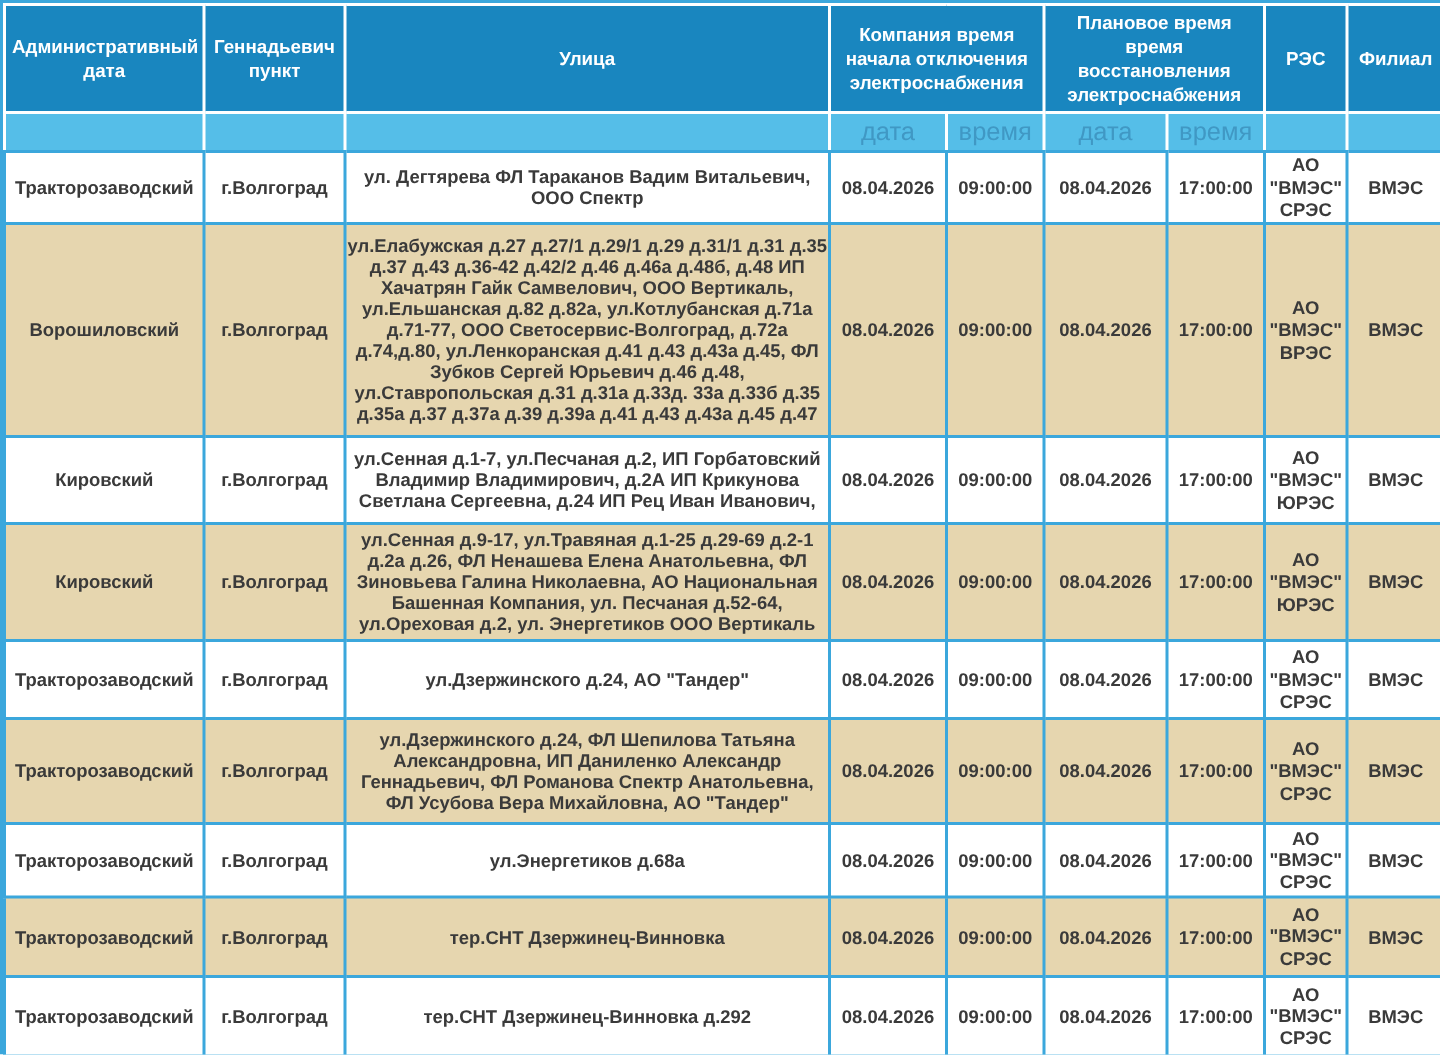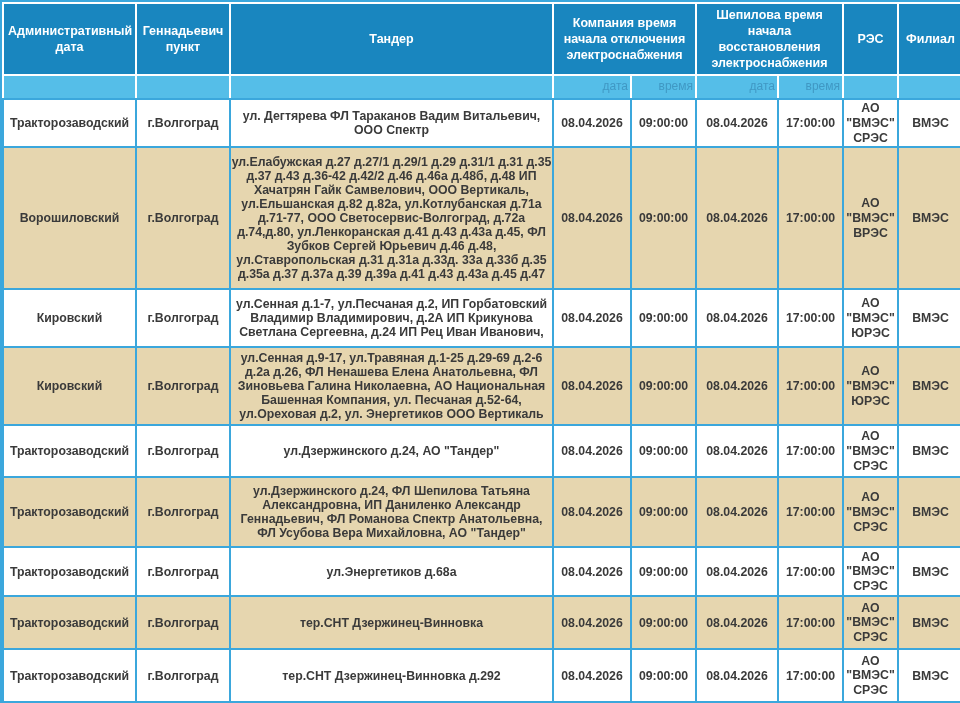--- a/index.html
+++ b/index.html
@@ -31,24 +31,23 @@
     color:var(--header-text);
     font-size:12.5px;font-weight:bold;
     text-align:center;vertical-align:middle;
     line-height:1.3;
     padding:2px 4px;
   }
   tr.subheader th{
     background:var(--subheader-bg);
     color:var(--subheader-text);
     font-weight:normal;
-    font-size:12px;
+    font-size:17px;
     border-bottom:2px solid var(--border);
     padding:1px 2px;
-    text-align:right;
   }
   td{
     border:2px solid var(--border);
     background:var(--row-bg);
     color:var(--body-text);
     font-size:12.3px;font-weight:bold;
     text-align:center;vertical-align:middle;
     padding:1px 3px;
     line-height:1.18;
   }
@@ -69,23 +68,23 @@
         <col style="width:65px">
         <col style="width:82px">
       <col style="width:65px">
         <col style="width:55px">
         <col style="width:65px">
     </colgroup>
     <thead>
       <tr style="height:72px">
         <th>Административный дата</th>
         <th>Геннадьевич пункт</th>
-        <th>Тандер</th>
+        <th>Улица</th>
         <th colspan="2">Компания время начала отключения электроснабжения</th>
-        <th colspan="2">Шепилова время начала восстановления электроснабжения</th>
+        <th colspan="2">Плановое время время восстановления электроснабжения</th>
         <th>РЭС</th>
         <th>Филиал</th>
       </tr>
       <tr class="subheader" style="height:24px">
         <th></th>
         <th></th>
         <th></th>
         <th>дата</th>
         <th>время</th>
         <th>дата</th>
@@ -124,21 +123,21 @@
     <td>08.04.2026</td>
     <td>09:00:00</td>
     <td>08.04.2026</td>
     <td>17:00:00</td>
     <td class="res">АО "ВМЭС" ЮРЭС</td>
     <td>ВМЭС</td>
   </tr>
         <tr class="shaded" style="height: 78px;">
     <td>Кировский</td>
     <td>г.Волгоград</td>
-    <td class="street">ул.Сенная д.9-17, ул.Травяная д.1-25 д.29-69 д.2-6 д.2а д.26, ФЛ Ненашева Елена Анатольевна, ФЛ Зиновьева Галина Николаевна, АО Национальная Башенная Компания, ул. Песчаная д.52-64, ул.Ореховая д.2, ул. Энергетиков ООО Вертикаль</td>
+    <td class="street">ул.Сенная д.9-17, ул.Травяная д.1-25 д.29-69 д.2-1 д.2а д.26, ФЛ Ненашева Елена Анатольевна, ФЛ Зиновьева Галина Николаевна, АО Национальная Башенная Компания, ул. Песчаная д.52-64, ул.Ореховая д.2, ул. Энергетиков ООО Вертикаль</td>
     <td>08.04.2026</td>
     <td>09:00:00</td>
     <td>08.04.2026</td>
     <td>17:00:00</td>
     <td class="res">АО "ВМЭС" ЮРЭС</td>
     <td>ВМЭС</td>
   </tr>
         <tr style="height: 52px;">
     <td>Тракторозаводский</td>
     <td>г.Волгоград</td>

